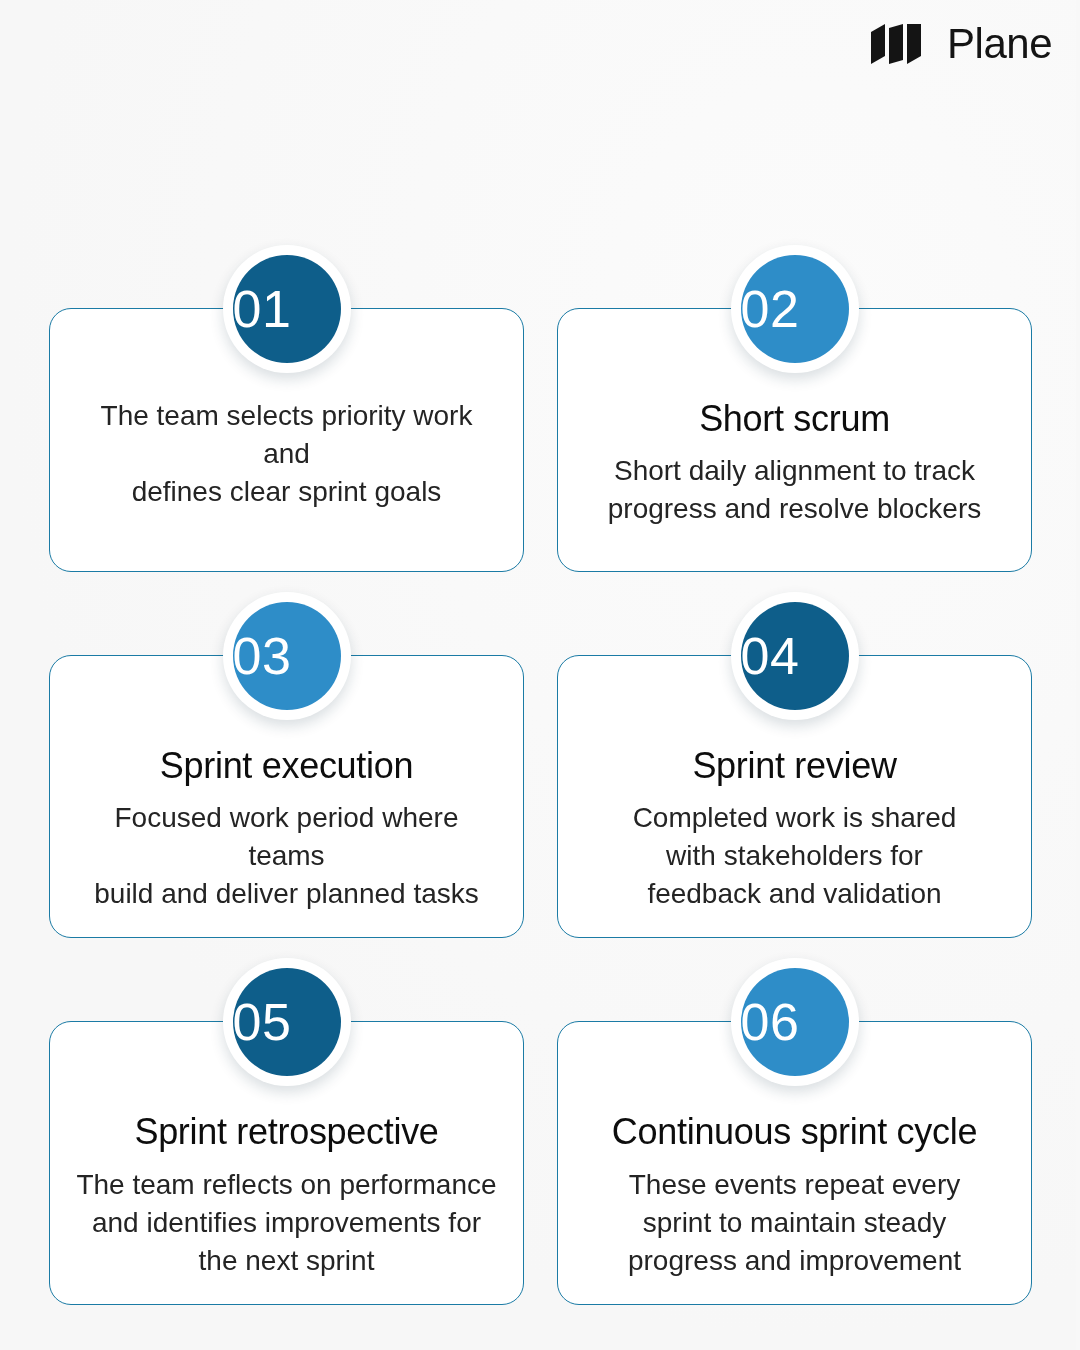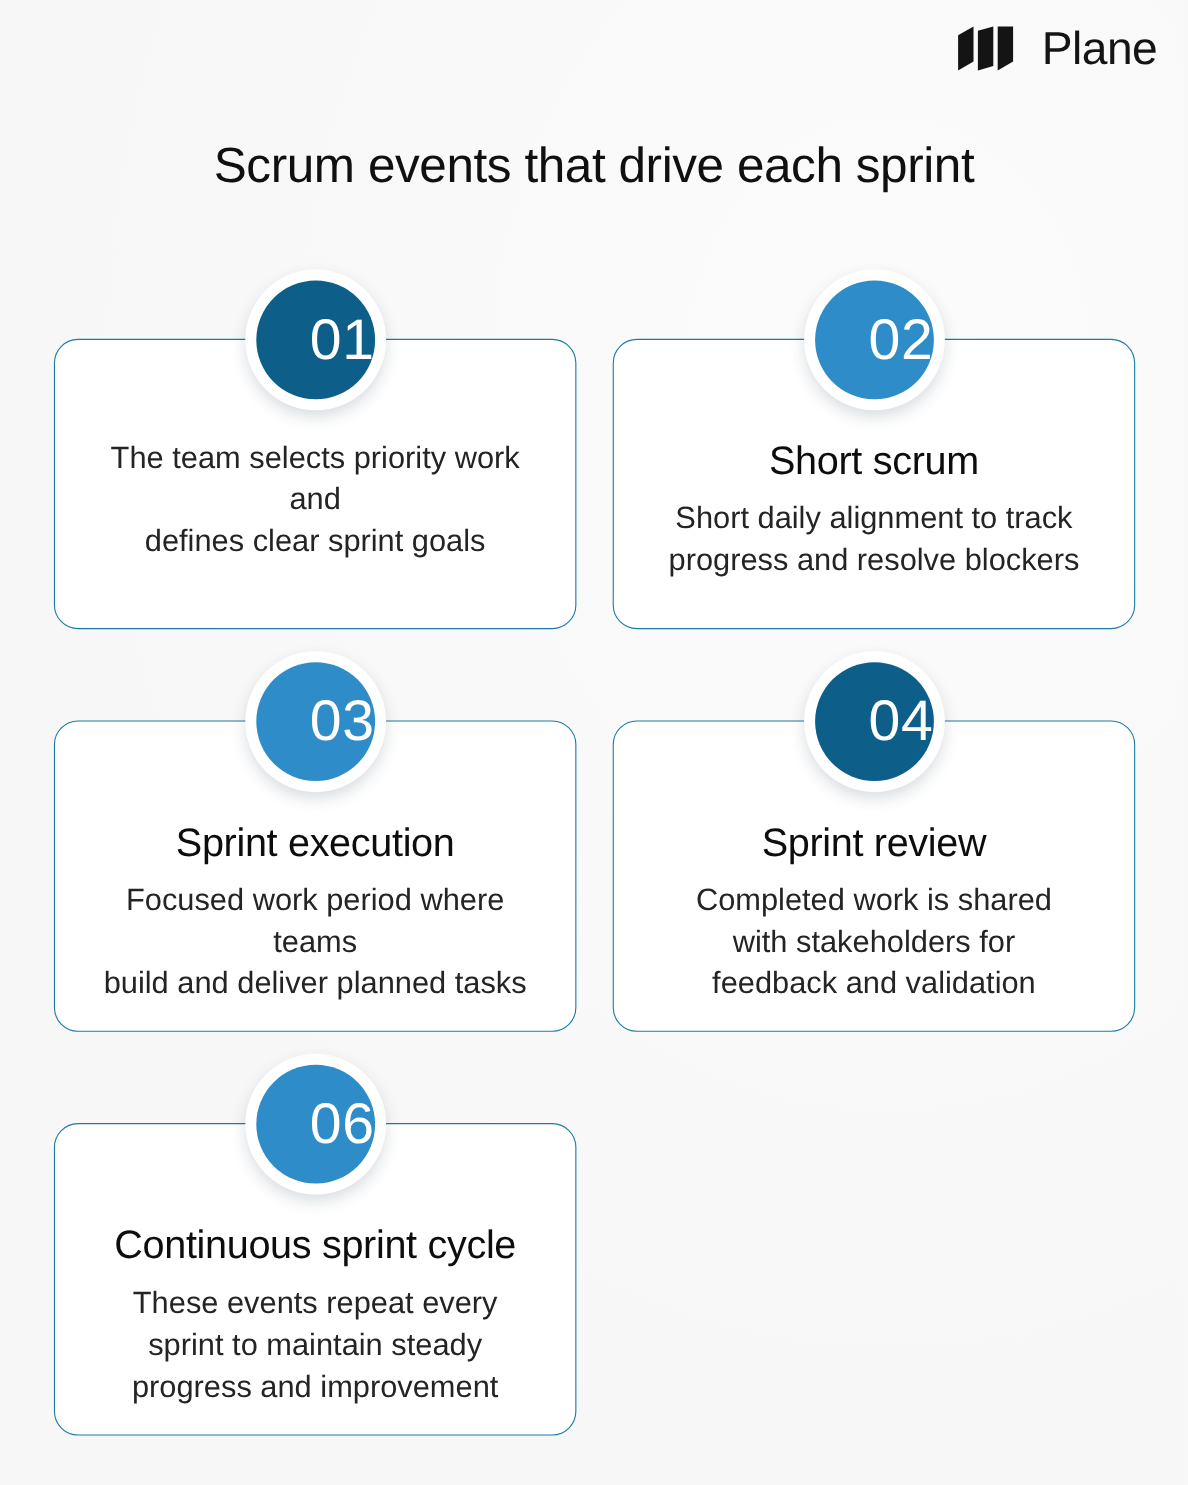--- a/index.html
+++ b/index.html
@@ -95,21 +95,21 @@
     align-items: center;
     justify-content: center;
     box-shadow: 0 6px 14px rgba(20, 50, 70, 0.16);
   }
   .badge-inner {
     width: 108px;
     height: 108px;
     border-radius: 50%;
     display: flex;
     align-items: center;
-    justify-content: flex-end;
+    justify-content: flex-start;
   }
   .badge-num {
     font-size: 52px;
     font-weight: 300;
     color: #ffffff;
     letter-spacing: 0.5px;
     line-height: 1;
   }
 
   .card-title {
@@ -141,21 +141,20 @@
     <span class="brand-mark-wrap">
       <svg class="brand-mark" viewBox="0 0 66 44" xmlns="http://www.w3.org/2000/svg" aria-hidden="true">
         <path d="M2 10 L16 2 L16 34 L2 42 Z" fill="#141414"></path>
         <path d="M20 6 L34 2 L34 38 L20 42 Z" fill="#141414"></path>
         <path d="M38 2 L52 2 L52 34 L38 42 Z" fill="#141414"></path>
       </svg>
     </span>
     <span class="brand-name">Plane</span>
   </div>
 
-  <h1 class="page-title">Scrum events that drive each sprint</h1>
 
   <div class="grid">
 
     <div class="card">
       <div class="badge">
         <div class="badge-inner" style="background:#0e5e8a;">
           <span class="badge-num">01</span>
         </div>
       </div>
       <div class="card-desc">The team selects priority work and
@@ -189,20 +188,31 @@
         <div class="badge-inner" style="background:#0e5e8a;">
           <span class="badge-num">04</span>
         </div>
       </div>
       <div class="card-title">Sprint review</div>
       <div class="card-desc">Completed work is shared
 with stakeholders for
 feedback and validation</div>
     </div>
 
+    <div class="card tall">
+      <div class="badge">
+        <div class="badge-inner" style="background:#0e5e8a;">
+          <span class="badge-num">05</span>
+        </div>
+      </div>
+      <div class="card-title">Sprint retrospective</div>
+      <div class="card-desc">The team reflects on performance
+and identifies improvements for
+the next sprint</div>
+    </div>
 
     <div class="card tall">
       <div class="badge">
         <div class="badge-inner" style="background:#2e8dc8;">
           <span class="badge-num">06</span>
         </div>
       </div>
       <div class="card-title">Continuous sprint cycle</div>
       <div class="card-desc">These events repeat every
 sprint to maintain steady

